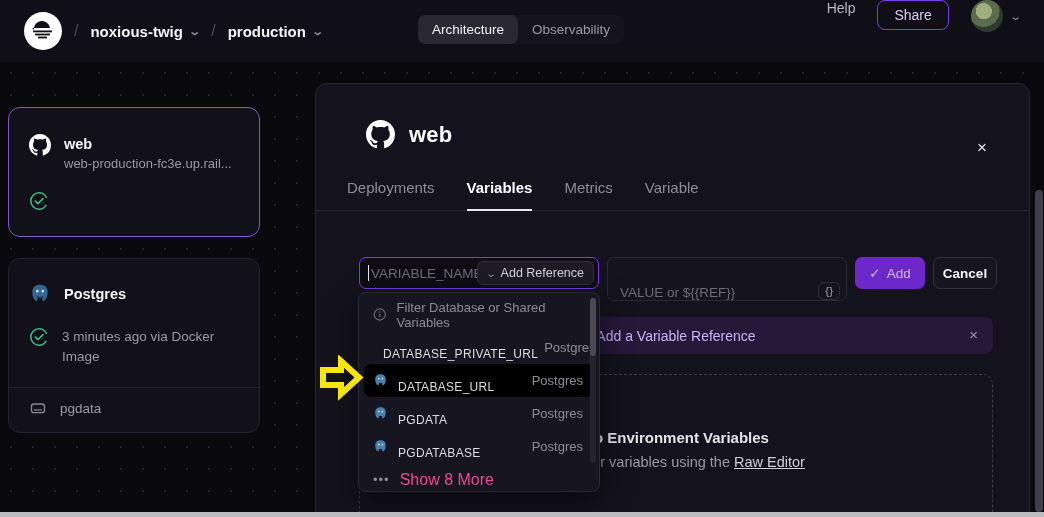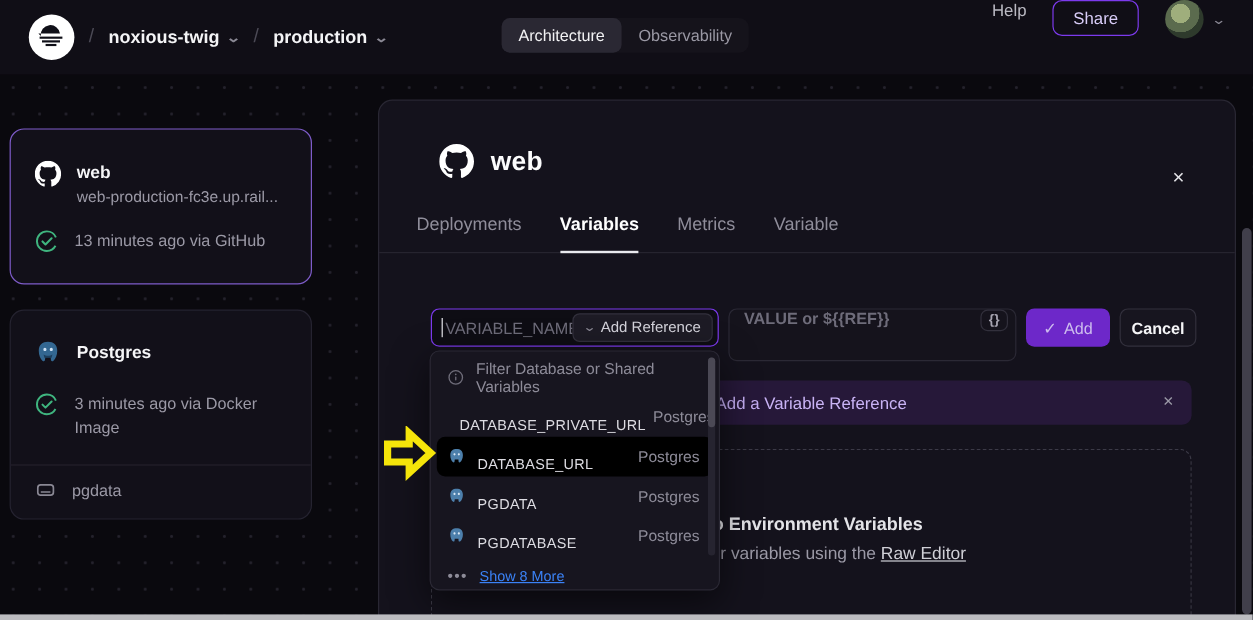--- a/index.html
+++ b/index.html
@@ -54,21 +54,21 @@
 
   
   .var-form { position:absolute; left:43px; top:173px; display:flex; gap:8px; }
   .name-input { width:240px; height:32px; background:#0e0d14; border:1px solid #7c3aed; border-radius:7px;
                 display:flex; align-items:center; padding:0 4px 0 8px; position:relative; }
   .caret { width:1px; height:16px; background:#e8e8ee; margin-right:2px; }
   .placeholder { color:#6e6c7a; font-size:13.5px; white-space:nowrap; overflow:hidden; }
   .add-ref-chip { margin-left:auto; display:flex; align-items:center; gap:5px; background:#1d1b25;
                   border:1px solid #32303c; border-radius:6px; padding:4px 9px; color:#d3d2da; font-size:12.5px; cursor:pointer; white-space:nowrap; }
   .value-input { width:240px; height:44px; background:#15131c; border:1px solid #2b2935; border-radius:7px;
-                 display:flex; align-items:flex-start; padding:0 6px 0 12px;font-weight:bold; }
+                 display:flex; align-items:flex-end; padding:0 6px 0 12px; }
   .braces-chip { margin-left:auto; border:1px solid #32303c; border-radius:6px; padding:2px 6px;
                  color:#a6a4b0; font-size:11.5px; cursor:pointer; }
   .add-btn { width:70px; height:32px; background:#6d28c9; border:none; border-radius:7px; color:#cdbcee;
              font-size:13.5px; cursor:pointer; display:flex; align-items:center; justify-content:center; gap:6px; font-family:inherit; }
   .cancel-btn { width:64px; height:32px; background:#17151f; border:1px solid #32303c; border-radius:7px;
                 color:#f4f4f6; font-size:13.5px; font-weight:bold; cursor:pointer; font-family:inherit; }
 
   
   .banner { position:absolute; left:43px; top:233px; width:634px; height:37px; background:#261839;
             border-radius:8px; display:flex; align-items:center; justify-content:center; z-index:2; }
@@ -87,21 +87,21 @@
   .dropdown { position:absolute; left:358px; top:292px; width:242px; height:200px; background:#17151f;
               border:1px solid #2b2935; border-radius:8px; z-index:20; box-shadow:0 10px 30px rgba(0,0,0,.55);
               padding:5px 0; }
   .dd-scroll-track { position:absolute; right:3px; top:5px; width:6px; height:165px; background:#262430; border-radius:3px; }
   .dd-scroll-thumb { position:absolute; right:3px; top:5px; width:6px; height:58px; background:#4b4955; border-radius:3px; cursor:pointer; }
   .dd-row { height:33px; display:flex; align-items:center; gap:10px; padding:0 16px 0 14px; cursor:pointer; }
   .dd-hint { color:#8d8b98; font-size:13px; }
   .dd-name { font-family:Liberation Sans, sans-serif; font-size:12px; color:#dddce2; letter-spacing:.3px; white-space:nowrap;margin-top:13px; }
   .dd-src { margin-left:auto; color:#8d8b98; font-size:13px; }
   .dd-row.hl { background:#000000; border-radius:7px; margin:0 5px; padding:0 11px 0 9px; }
-  .dd-more { color:#3b82f6; font-size:12px;text-decoration:underline; }
+  .dd-more { color:#ec4899; font-size:16px; }
   .dd-dots { color:#8d8b98; font-size:13px; letter-spacing:1px; }
 
   
   .page-scrollbar { position:absolute; right:1px; top:190px; width:8px; height:322px; background:#413f4b;
                     border-radius:4px; z-index:40; cursor:pointer; }
   .bottom-strip { position:absolute; left:0; bottom:0; width:1044px; height:5px; background:#bcbcc0; z-index:50; }
 
   
   .yellow-arrow { position:absolute; left:317px; top:355px; z-index:60; }
 
@@ -156,21 +156,20 @@
       <div>
         <div class="card-title">web</div>
         <div class="card-sub">web-production-fc3e.up.rail...</div>
       </div>
     </div>
     <div class="status-row" style="margin-top:18px;">
       <svg class="icon16" width="20" height="20" viewBox="0 0 20 20">
         <circle cx="10" cy="10" r="8.2" fill="none" stroke="#3fb57f" stroke-width="1.6" stroke-dasharray="44 8" stroke-dashoffset="-4"></circle>
         <path d="M6.4 10.2 l2.5 2.5 L14 7.6" fill="none" stroke="#3fb57f" stroke-width="1.7" stroke-linecap="round" stroke-linejoin="round"></path>
       </svg>
-      <div class="status-text">13 minutes ago via GitHub</div>
     </div>
   </div>
 
   <div class="card card-pg">
     <div class="card-row" style="margin-top:24px; align-items:center;">
       <svg class="icon16" width="22" height="22" viewBox="0 0 24 24">
         <path d="M12 2c5 0 8.4 2.6 8.4 8.2 0 4.2-1.6 7.4-3.4 9-1 .9-2 .6-2.3-.4-.2-.8-.2-1.8-.2-2.8h-5c0 1-.1 2-.3 2.8-.3 1-1.3 1.3-2.3.4-1.8-1.6-3.3-4.8-3.3-9C3.6 4.6 7 2 12 2z" fill="#336791"></path>
         <path d="M9.2 7.4c.8 0 1.4.7 1.4 1.5s-.6 1.5-1.4 1.5-1.4-.7-1.4-1.5.6-1.5 1.4-1.5z" fill="#cfe3f5"></path>
         <path d="M15 7.4c.8 0 1.4.7 1.4 1.5s-.6 1.5-1.4 1.5-1.4-.7-1.4-1.5.6-1.5 1.4-1.5z" fill="#cfe3f5"></path>
         <path d="M8 13.5c2 1.6 6 1.6 8 0l-.7 3H8.7z" fill="#1d3f5e"></path>

